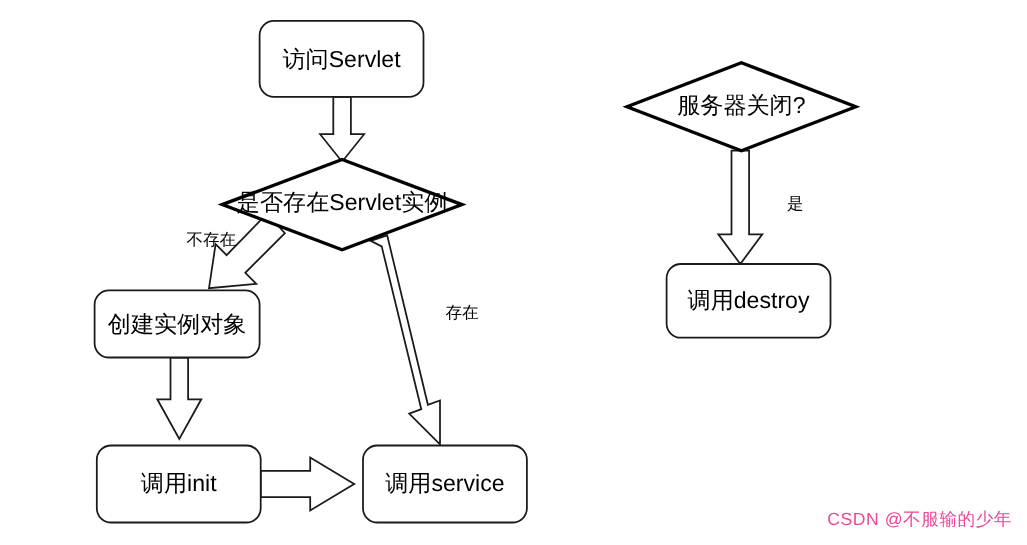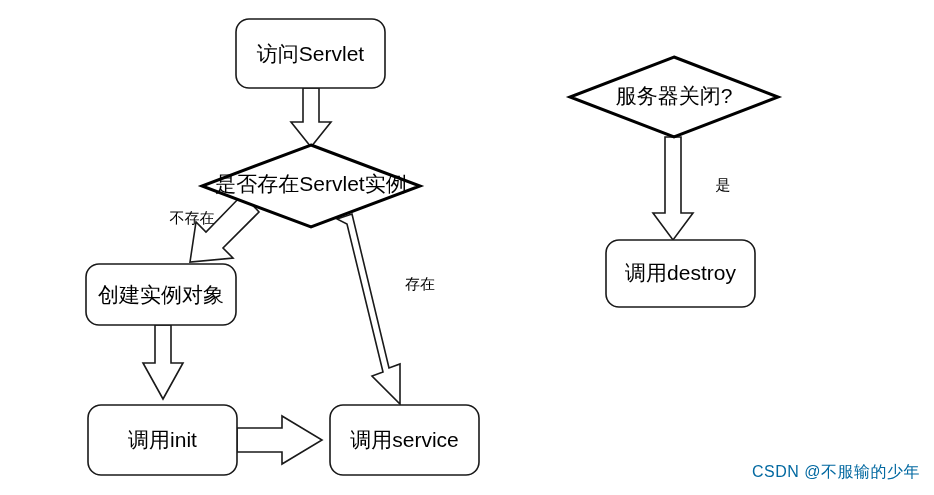--- a/index.html
+++ b/index.html
@@ -54,21 +54,21 @@
     fill: #000000;
     text-anchor: middle;
     dominant-baseline: middle;
   }
   .watermark-text {
     position: absolute;
     right: 14px;
     bottom: 12px;
     font-family: "Liberation Sans", "DejaVu Sans", sans-serif;
     font-size: 16px;
-    color: #0369a1;
+    color: #ec4899;
     letter-spacing: 0.5px;
     white-space: nowrap;
   }
 </style>
 </head>
 <body>
 
 <div id="canvas">
 
   <svg id="diagram-svg" viewBox="0 0 934 495">

